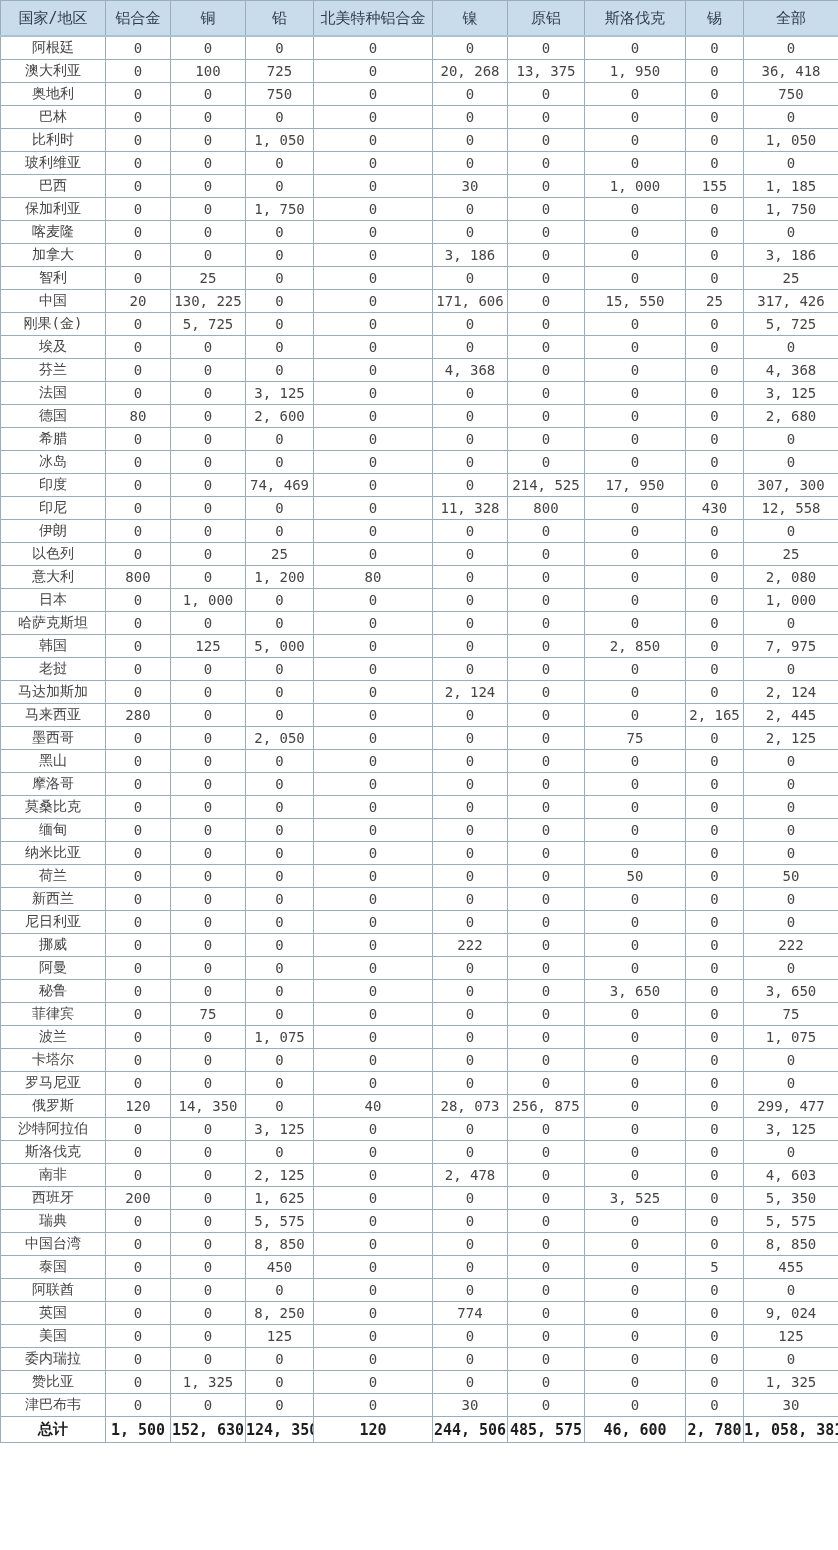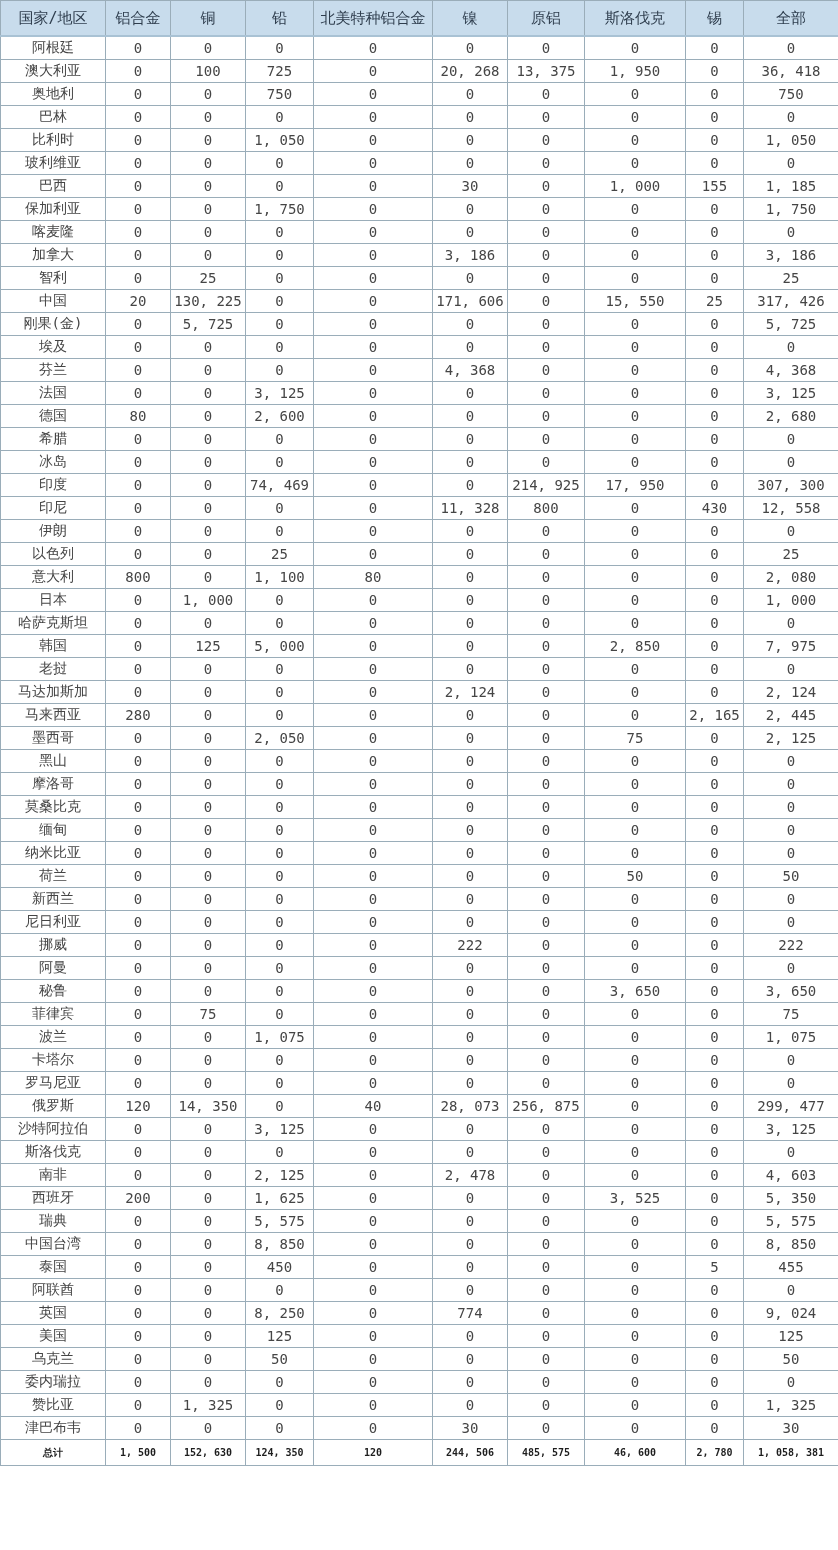--- a/index.html
+++ b/index.html
@@ -27,21 +27,21 @@
     border-bottom:2px solid #a9c2d4;
   }
   tbody td{
     height:22px;
     font-size:14px;
     color:#454545;
     background:#ffffff;
   }
   tbody tr.total td{
     font-weight:bold;
-    font-size:10px;
+    font-size:15px;
     color:#1e1e1e;
     height:25px;
     margin-top:35px;
   }
 </style>
 </head>
 <body>
 
 <div class="table-wrap">
   <table>
@@ -300,21 +300,21 @@
           <td>0</td>
           <td>0</td>
         </tr>
         <tr>
           <td>印度</td>
           <td>0</td>
           <td>0</td>
           <td>74, 469</td>
           <td>0</td>
           <td>0</td>
-          <td>214, 925</td>
+          <td>214, 525</td>
           <td>17, 950</td>
           <td>0</td>
           <td>307, 300</td>
         </tr>
         <tr>
           <td>印尼</td>
           <td>0</td>
           <td>0</td>
           <td>0</td>
           <td>0</td>
@@ -345,21 +345,21 @@
           <td>0</td>
           <td>0</td>
           <td>0</td>
           <td>0</td>
           <td>25</td>
         </tr>
         <tr>
           <td>意大利</td>
           <td>800</td>
           <td>0</td>
-          <td>1, 100</td>
+          <td>1, 200</td>
           <td>80</td>
           <td>0</td>
           <td>0</td>
           <td>0</td>
           <td>0</td>
           <td>2, 080</td>
         </tr>
         <tr>
           <td>日本</td>
           <td>0</td>
@@ -748,32 +748,20 @@
           <td>美国</td>
           <td>0</td>
           <td>0</td>
           <td>125</td>
           <td>0</td>
           <td>0</td>
           <td>0</td>
           <td>0</td>
           <td>0</td>
           <td>125</td>
-        </tr>
-        <tr>
-          <td>乌克兰</td>
-          <td>0</td>
-          <td>0</td>
-          <td>50</td>
-          <td>0</td>
-          <td>0</td>
-          <td>0</td>
-          <td>0</td>
-          <td>0</td>
-          <td>50</td>
         </tr>
         <tr>
           <td>委内瑞拉</td>
           <td>0</td>
           <td>0</td>
           <td>0</td>
           <td>0</td>
           <td>0</td>
           <td>0</td>
           <td>0</td>

